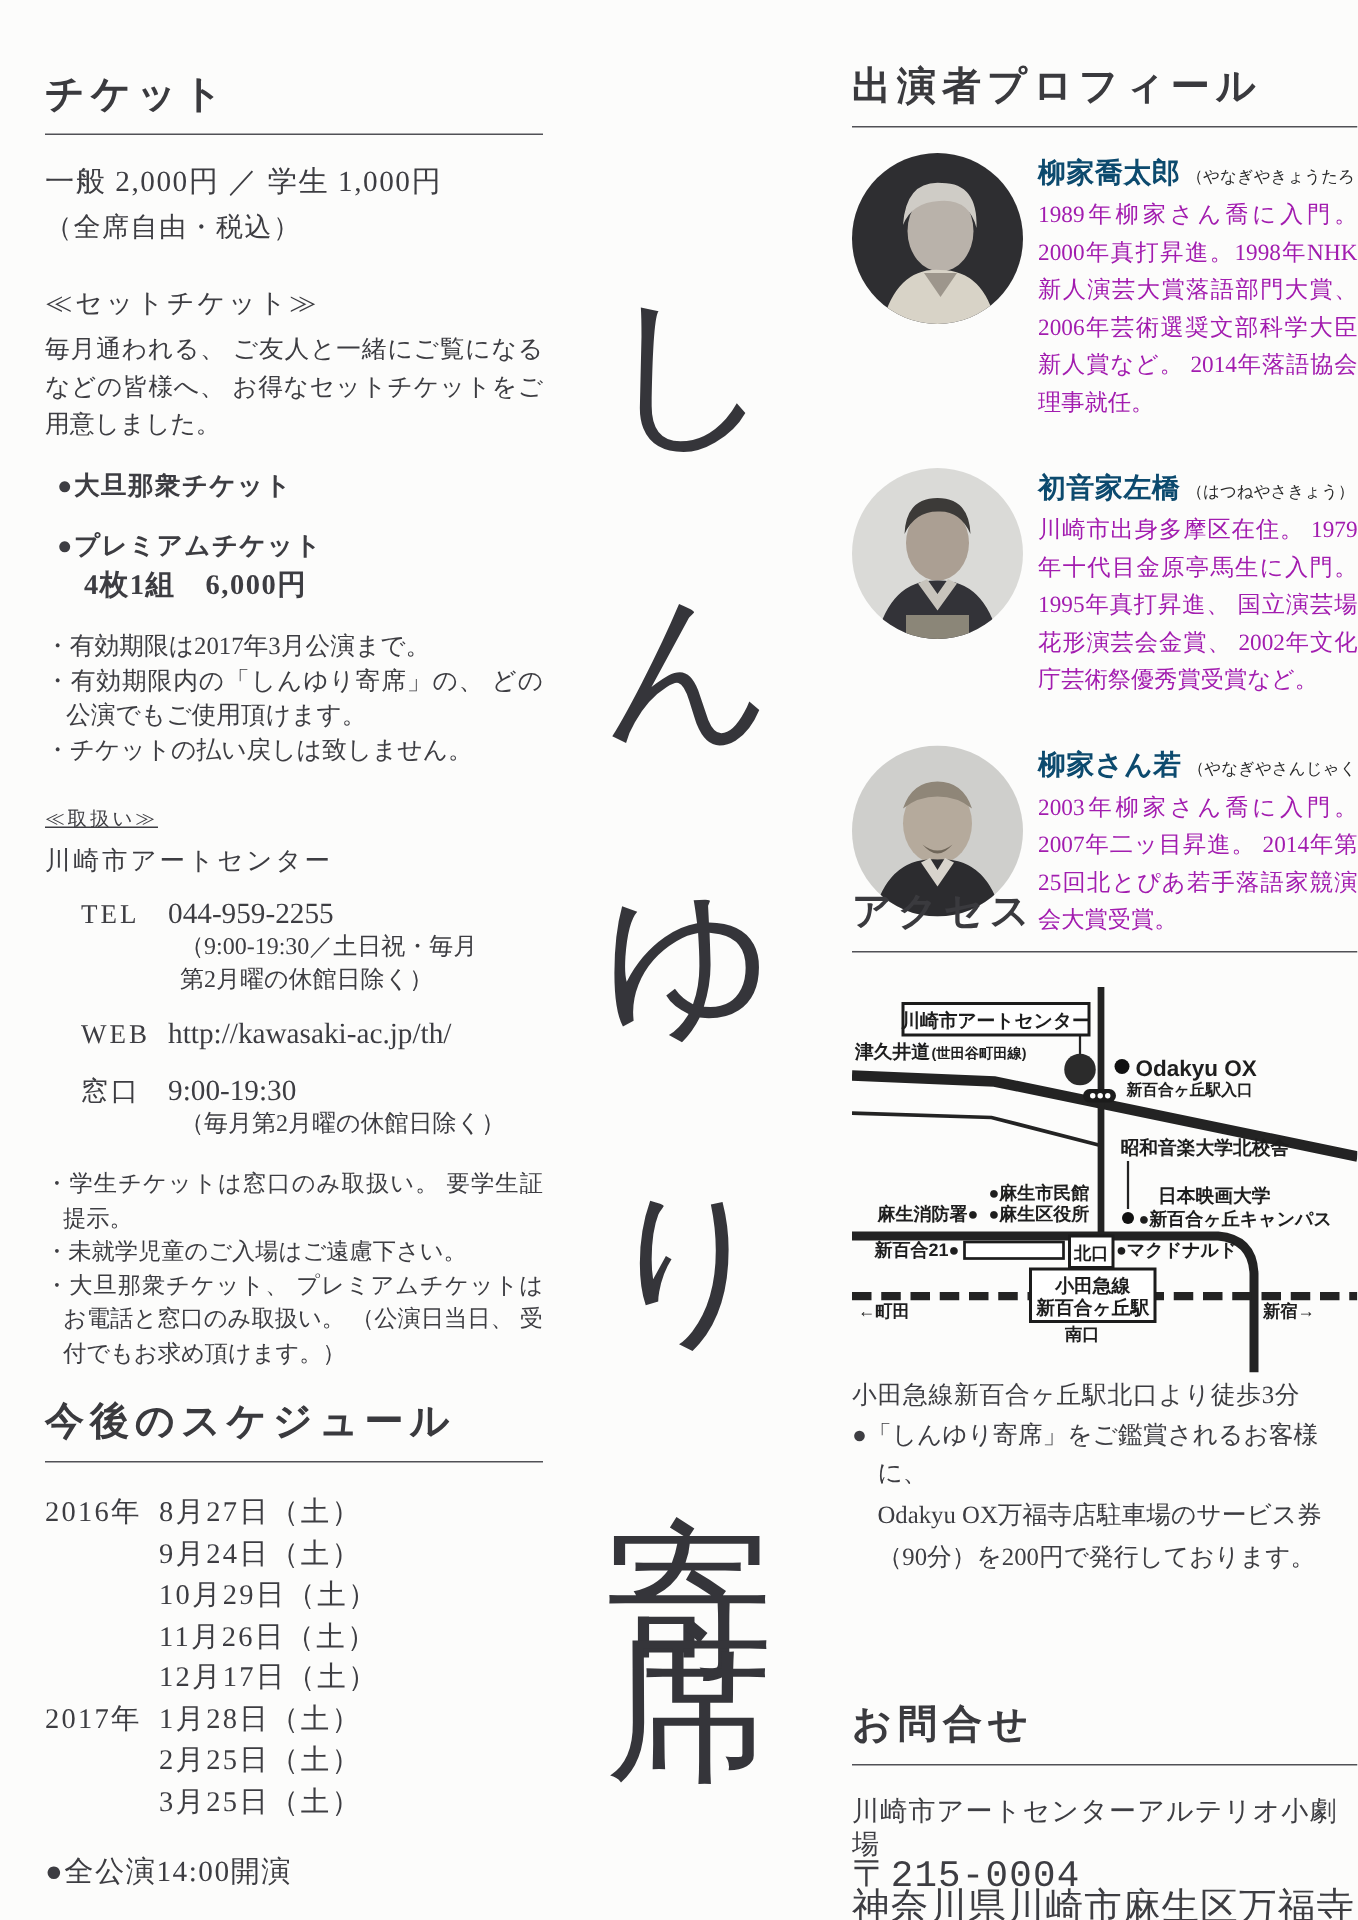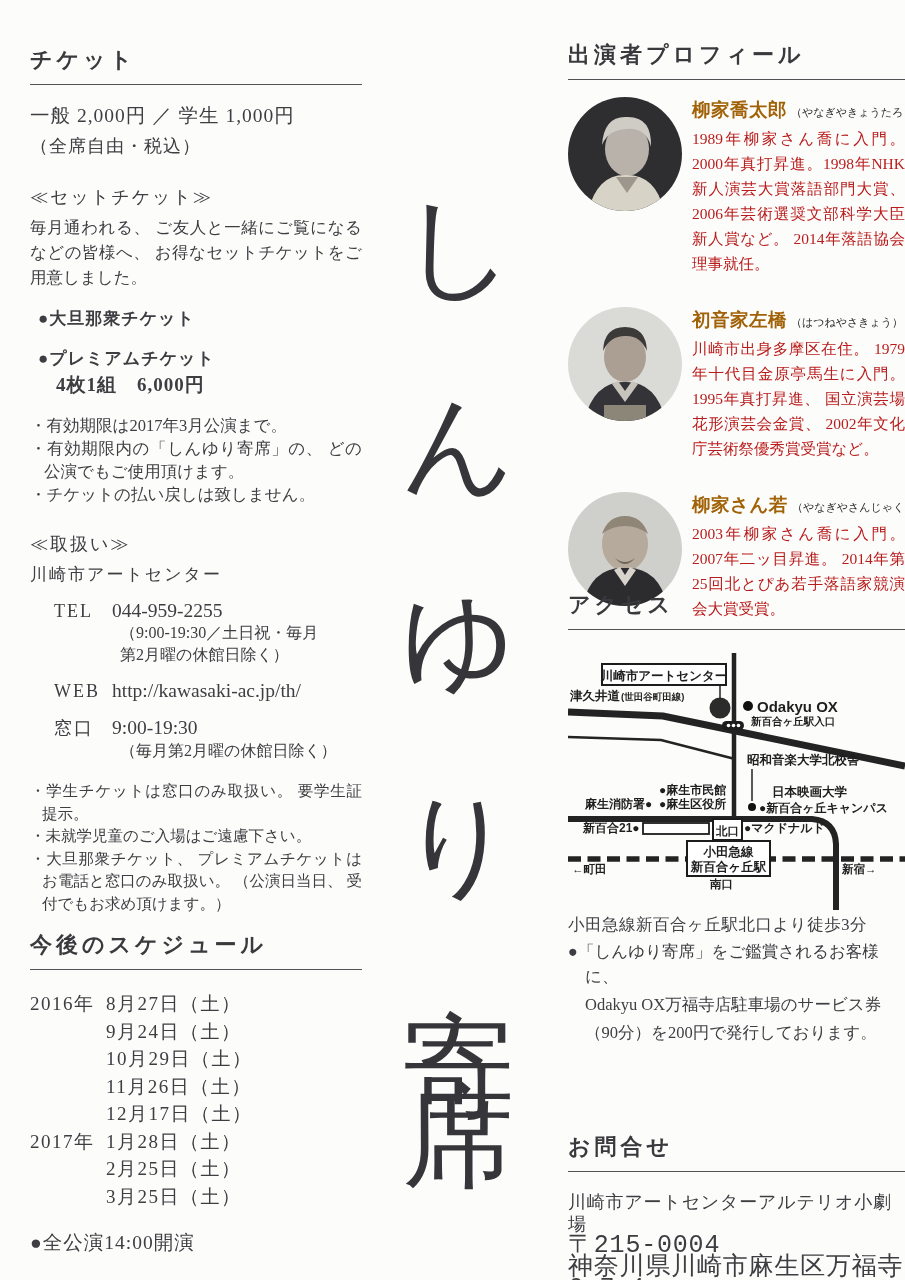--- a/index.html
+++ b/index.html
@@ -3,35 +3,35 @@
 <meta charset="utf-8">
 <style>
   html,body{margin:0;padding:0;}
   body{
     width:905px;height:1280px;position:relative;overflow:hidden;
     background:#fcfcfb;color:#3d3d42;
     font-family:"Liberation Serif","DejaVu Serif",serif;
   }
   .abs{position:absolute;}
   .rule-head{
-    font-size:22px;font-weight:600;letter-spacing:4px;color:#3a3a3e;
+    font-size:26px;font-weight:600;letter-spacing:4px;color:#3a3a3e;
     margin:0;padding:0 0 9px 0;border-bottom:1.6px solid #515156;
   }
   
   .tickets{left:30px;top:45px;width:332px;}
   .price-line{font-size:19.5px;letter-spacing:1px;margin-top:17px;}
   .price-note{font-size:18px;margin-top:5px;letter-spacing:1px;}
   .set-head{font-size:18px;letter-spacing:2px;margin-top:27px;font-family:Liberation Serif, serif;}
   .set-intro{font-size:16.5px;line-height:25px;margin-top:6px;text-align:justify;}
   .set-item{margin-top:17px;}
   .set-name{font-size:17px;font-weight:600;letter-spacing:1px;padding-left:8px;}
   .set-price{font-size:19px;font-weight:600;letter-spacing:1px;padding-left:26px;margin-top:2px;}
   .tnotes{margin-top:16px;}
   .hang{font-size:16.5px;line-height:23px;padding-left:14px;text-indent:-14px;text-align:justify;}
-  .handling-head{font-size:18px;letter-spacing:2px;margin-top:26px;}
+  .handling-head{font-size:13px;letter-spacing:2px;margin-top:26px;text-decoration:underline;}
   .handling-org{font-size:17px;letter-spacing:2px;margin-top:7px;}
   .hrow{padding-left:24px;margin-top:14px;font-size:19.5px;}
   .hlabel{display:inline-block;width:58px;letter-spacing:2px;font-size:18px;}
   .hnote{margin-left:90px;font-size:16px;line-height:22px;white-space:pre-line;}
   .hnotes{margin-top:18px;}
   .hang2{font-size:15.5px;line-height:22.5px;padding-left:12px;text-indent:-12px;text-align:justify;}
   
   .schedule{left:30px;top:930px;width:332px;}
   .srows{margin-top:20px;}
   .srow{display:flex;font-size:19px;line-height:27.5px;letter-spacing:1.5px;}
@@ -44,23 +44,23 @@
     font-size:112px;line-height:1;letter-spacing:70px;
     color:#35353a;font-family:"DejaVu Serif","Liberation Serif",serif;
   }
   
   .performers{left:568px;top:40px;width:337px;}
   .profile{display:flex;gap:10px;margin-top:17px;}
   .profile + .profile{margin-top:31px;}
   .photo{flex:none;}
   .ptext{width:213px;}
   .pname-row{white-space:nowrap;}
-  .pname{font-size:18.5px;font-weight:bold;color:#a16207;letter-spacing:0.5px;}
+  .pname{font-size:18.5px;font-weight:bold;color:#0c4a6e;letter-spacing:0.5px;}
   .pkana{font-size:11px;color:#2a2a2a;}
-  .pbio{font-size:15.5px;line-height:25px;margin:4px 0 0 0;text-align:justify;color:#b91c1c;}
+  .pbio{font-size:15.5px;line-height:25px;margin:4px 0 0 0;text-align:justify;color:#a21caf;}
   
   .access{left:568px;top:590px;width:337px;}
   .map{display:block;margin-top:18px;}
   .map text{font-family:"Liberation Sans","DejaVu Sans",sans-serif;font-weight:bold;fill:#1e1e1e;}
   .walk-note{font-size:16.5px;margin-top:4px;letter-spacing:0.5px;}
   .park{font-size:16.5px;line-height:25px;margin-top:3px;padding-left:17px;text-indent:-17px;}
   
   .contact{left:568px;top:1132px;width:337px;}
   .clines{margin-top:20px;}
   .cline{font-size:18px;line-height:21.5px;letter-spacing:0.8px;}

